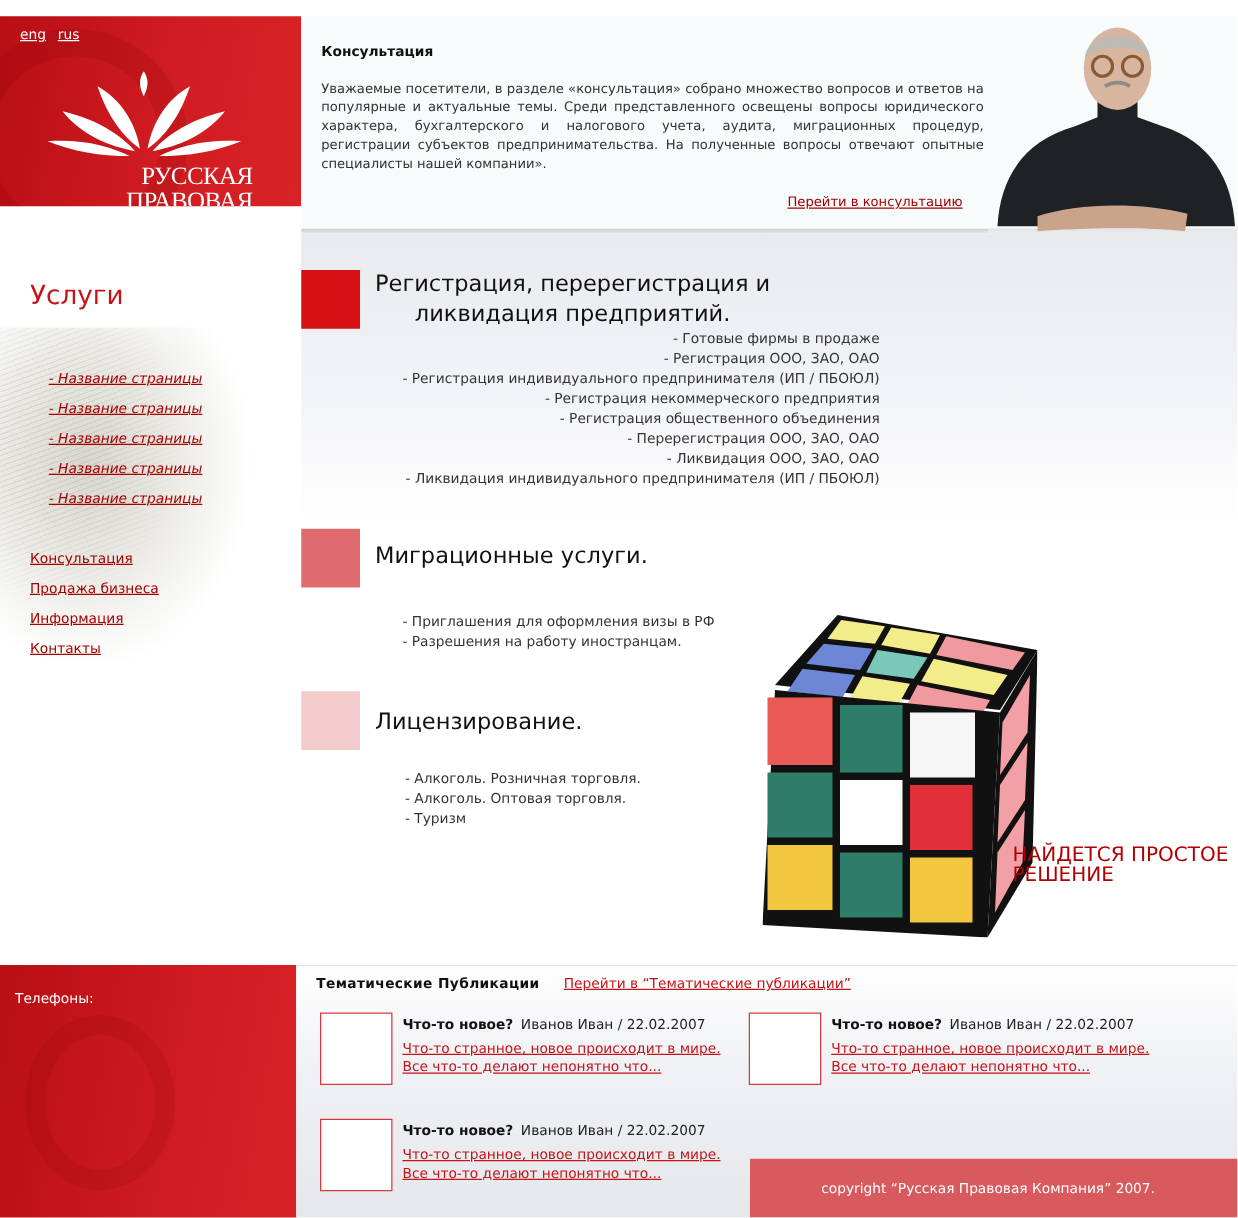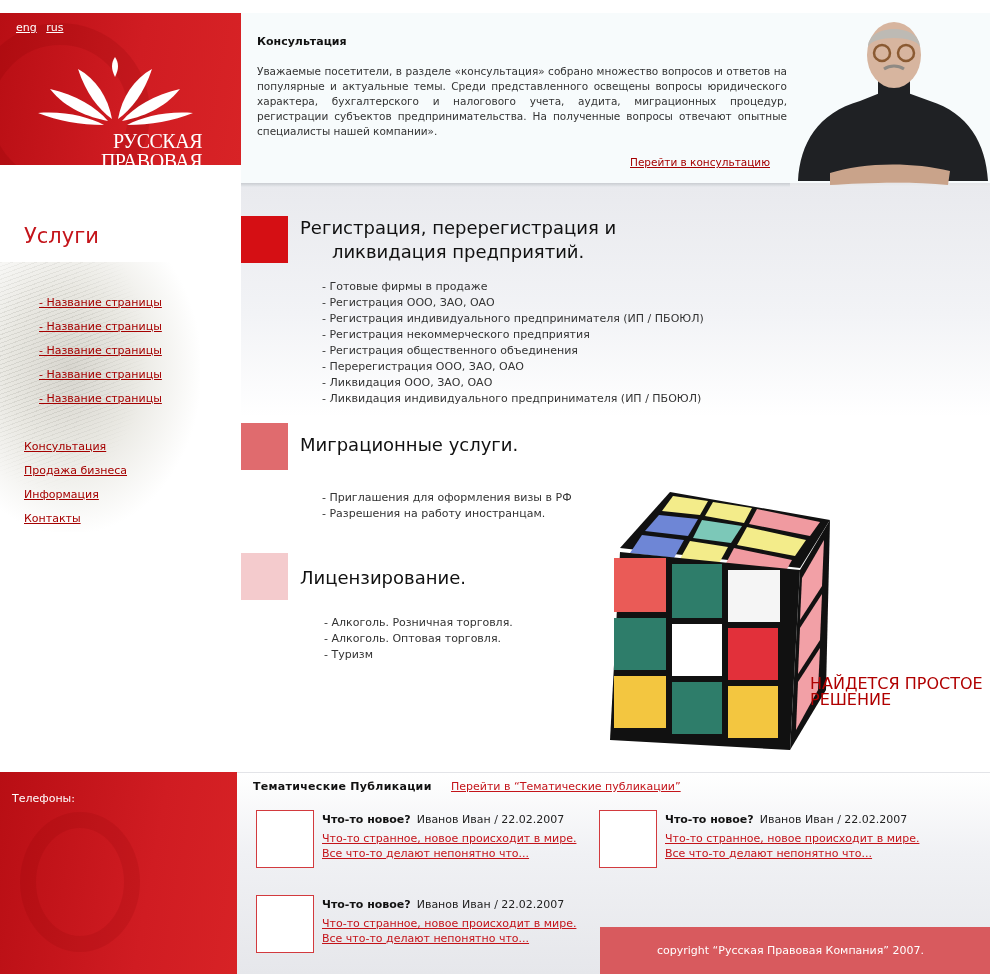--- a/index.html
+++ b/index.html
@@ -51,21 +51,21 @@
     position: absolute; left: 0; top: 262px; width: 200px; height: 270px;
     background: radial-gradient(ellipse at 35% 40%, #d8d6cf 0%, #e9e8e2 35%, rgba(255,255,255,0) 72%);
   }
   #book .page-lines {
     position: absolute; left: 0; top: 0; width: 150px; height: 230px;
     background: repeating-linear-gradient(160deg, rgba(140,140,130,0.18) 0 1px, transparent 1px 4px);
     -webkit-mask: radial-gradient(ellipse at 30% 40%, #000 30%, transparent 70%);
             mask: radial-gradient(ellipse at 30% 40%, #000 30%, transparent 70%);
   }
   #sub-nav { position: absolute; left: 39px; top: 291px; }
-  #sub-nav a { display: block; font-size: 11px; line-height: 24px; color: #a50000; }
+  #sub-nav a { display: block; font-size: 11px; line-height: 24px; color: #a50000; font-style: italic; }
   #main-nav { position: absolute; left: 24px; top: 435px; }
   #main-nav a { display: block; font-size: 11px; line-height: 24px; color: #a50000; }
 
   
   #content-bg {
     position: absolute; left: 241px; top: 187px; width: 749px; height: 230px;
     background: linear-gradient(#e9eaee 0%, #f2f3f6 55%, rgba(255,255,255,0) 100%);
   }
   .section-square { position: absolute; left: 241px; width: 47px; height: 47px; }
   .section-title { position: absolute; left: 300px; font-size: 18px; line-height: 24px; color: #111; font-family: "DejaVu Sans", sans-serif; text-align: center; }
@@ -173,21 +173,21 @@
   <a href="#">Контакты</a>
 </nav>
 
 <div id="content-bg"></div>
 
 <div class="section-square" style="top:216px; background:#d50f14;"></div>
 <div class="section-title" style="top:216px;">
   <div>Регистрация, перерегистрация и</div>
   <div>ликвидация предприятий.</div>
 </div>
-<ul class="section-list" style="top:279px;">
+<ul class="section-list" style="top:263px;text-align:right;">
   <li>- Готовые фирмы в продаже</li>
   <li>- Регистрация ООО, ЗАО, ОАО</li>
   <li>- Регистрация индивидуального предпринимателя (ИП / ПБОЮЛ)</li>
   <li>- Регистрация некоммерческого предприятия</li>
   <li>- Регистрация общественного объединения</li>
   <li>- Перерегистрация ООО, ЗАО, ОАО</li>
   <li>- Ликвидация ООО, ЗАО, ОАО</li>
   <li>- Ликвидация индивидуального предпринимателя (ИП / ПБОЮЛ)</li>
 </ul>
 

